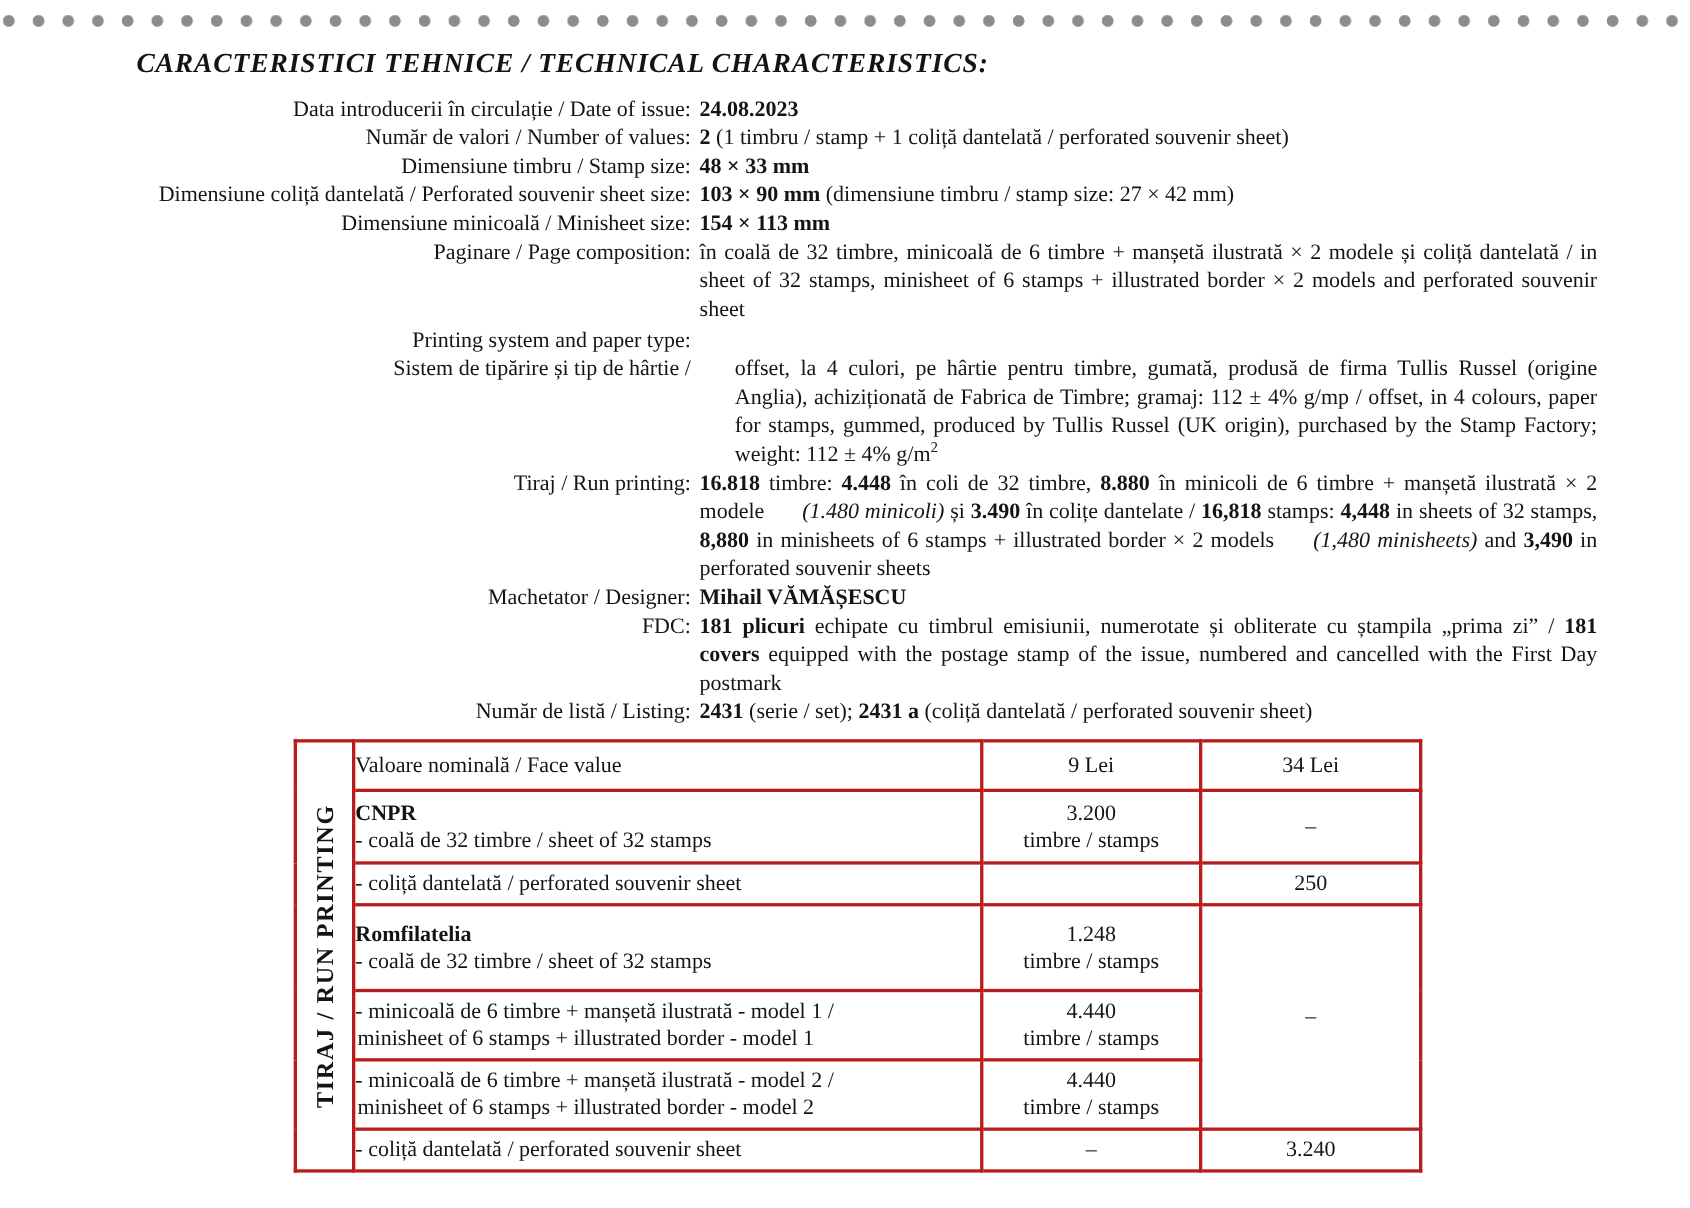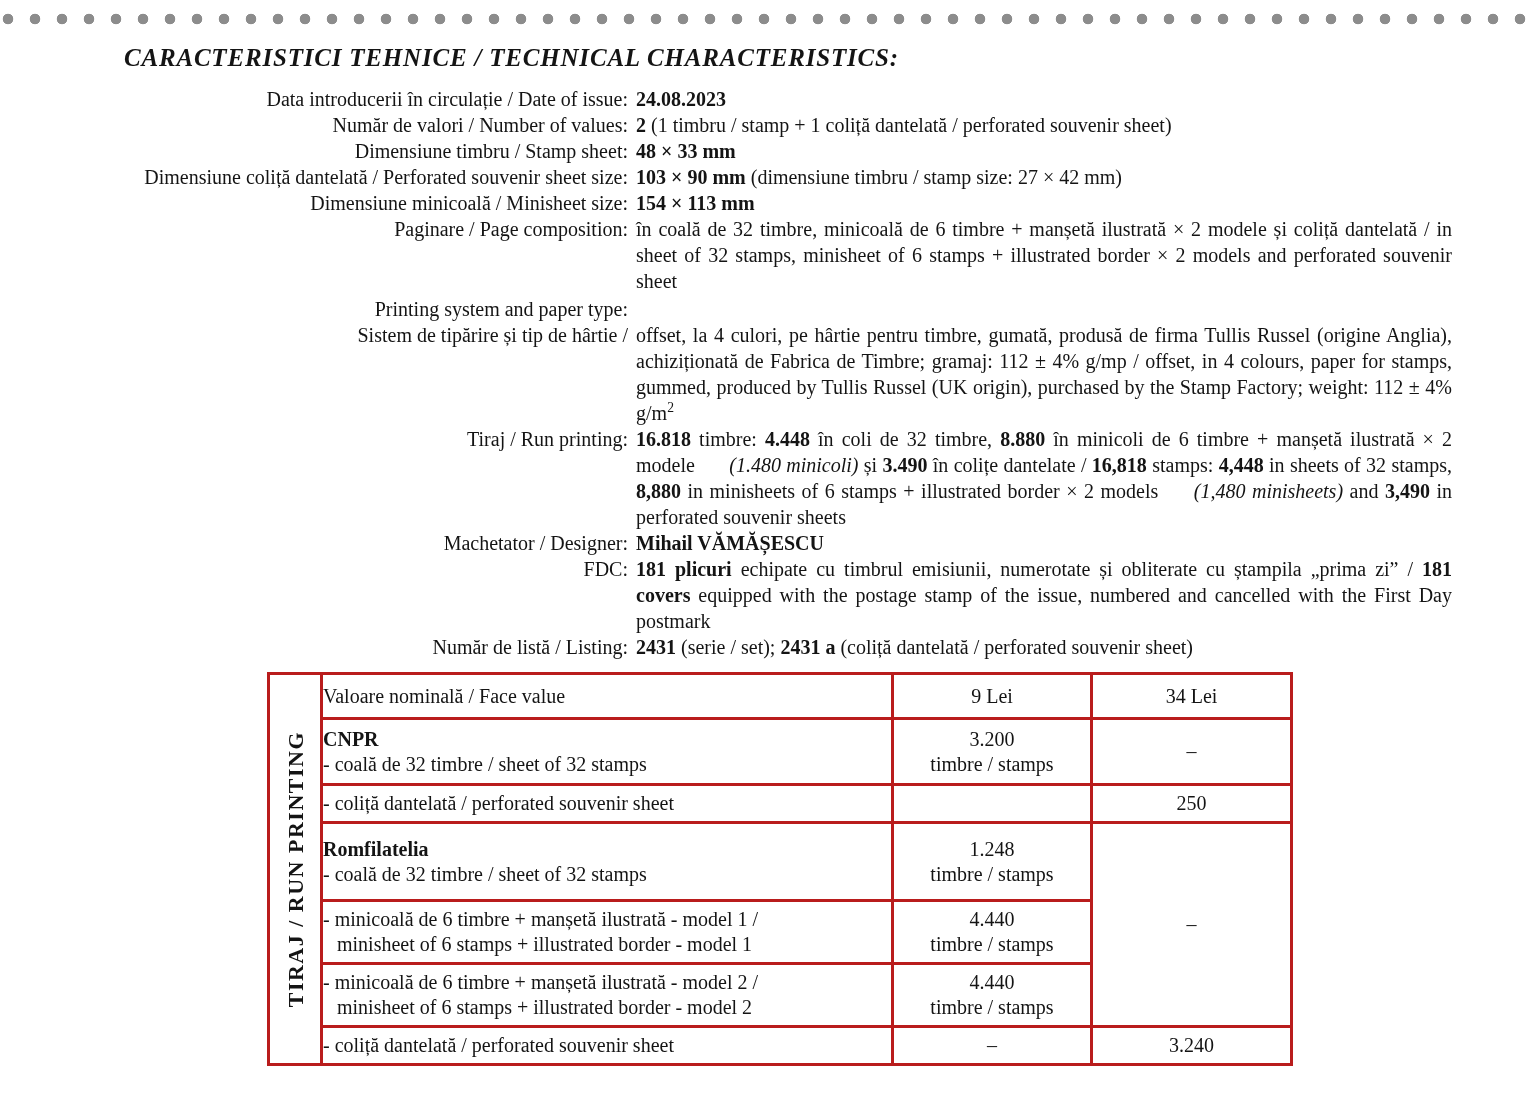--- a/index.html
+++ b/index.html
@@ -26,21 +26,21 @@
   }
 
   .specs{
     position:absolute;left:80px;top:86px;width:1388px;
     display:grid;grid-template-columns:548px 816px;column-gap:8px;
     font-size:20px;line-height:26px;
   }
   .spec-label{text-align:right;}
   .spec-label .lbl-line{display:block;}
   .spec-value{text-align:justify;}
-  .spec-value.offset-top{padding-top:26px;}
+  .spec-value.offset-top{padding-top:26px;margin-left:32px;}
   .row6{margin-top:2px;}
 
   table.tiraj{
     position:absolute;left:267px;top:672px;
     border-collapse:collapse;table-layout:fixed;
     font-size:20px;line-height:25px;color:#141414;
   }
   table.tiraj td,table.tiraj th{
     border:3px solid #b91c1c;padding:0;vertical-align:middle;
     font-weight:normal;overflow:hidden;
@@ -50,21 +50,21 @@
     writing-mode:vertical-rl;transform:rotate(180deg);
     margin:0 auto;white-space:nowrap;
     font-weight:bold;font-size:22px;letter-spacing:1.5px;
   }
   col.c-desc{width:571px;}
   col.c-v9{width:199px;}
   col.c-v34{width:200px;}
   .desc{padding:5px 10px 5px 13px;text-align:left;}
   .desc .cell-name{font-weight:bold;display:block;}
   .desc .cell-line{display:block;}
-  .desc .cell-line2{display:block;padding-left:14px;}
+  .desc .cell-line2{display:block;padding-left:2px;}
   .num{text-align:center;}
   .num div{display:block;}
   .hdr-face{font-weight:bold;padding-left:13px;text-align:left;}
   .hdr-lei{font-weight:bold;text-align:center;}
   tr.h45{height:45px;} tr.h66{height:66px;} tr.h38{height:38px;}
   tr.h65{height:78px;} tr.h63{height:63px;}
 </style>
 </head>
 <body>
 
@@ -72,21 +72,21 @@
 
 <div class="title">CARACTERISTICI TEHNICE / TECHNICAL CHARACTERISTICS:</div>
 
 <div class="specs">
   <div class="spec-label">Data introducerii în circulație / Date of issue:</div>
   <div class="spec-value"><span class="b">24.08.2023</span></div>
 
   <div class="spec-label">Număr de valori / Number of values:</div>
   <div class="spec-value"><span class="b">2</span><span> (1 timbru / stamp + 1 coliță dantelată / perforated souvenir sheet)</span></div>
 
-  <div class="spec-label">Dimensiune timbru / Stamp sheet:</div>
+  <div class="spec-label">Dimensiune timbru / Stamp size:</div>
   <div class="spec-value"><span class="b">48 × 33 mm</span></div>
 
   <div class="spec-label">Dimensiune coliță dantelată / Perforated souvenir sheet size:</div>
   <div class="spec-value"><span class="b">103 × 90 mm</span><span> (dimensiune timbru / stamp size: 27 × 42 mm)</span></div>
 
   <div class="spec-label">Dimensiune minicoală / Minisheet size:</div>
   <div class="spec-value"><span class="b">154 × 113 mm</span></div>
 
   <div class="spec-label">Paginare / Page composition:</div>
   <div class="spec-value"><span>în coală de 32 timbre, minicoală de 6 timbre + manșetă ilustrată × 2 modele și coliță dantelată / in sheet of 32 stamps, minisheet of 6 stamps + illustrated border × 2 models and perforated souvenir sheet</span></div>

